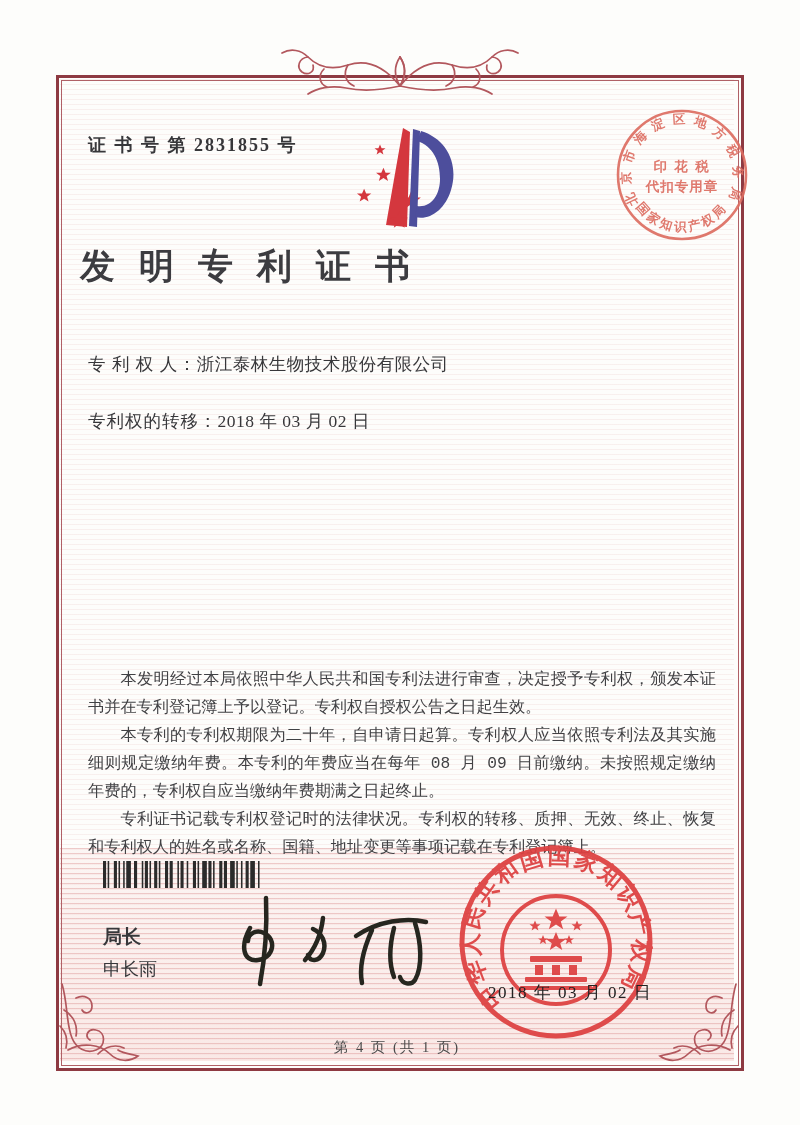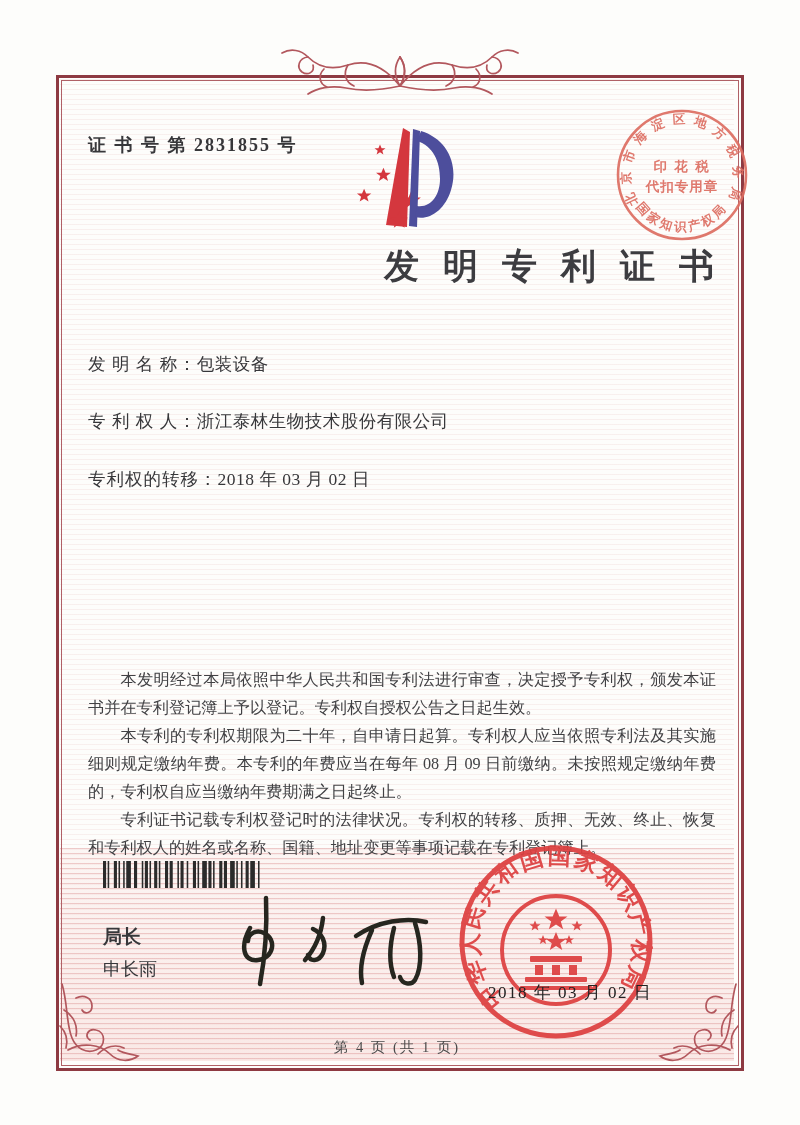--- a/index.html
+++ b/index.html
@@ -26,28 +26,28 @@
   }
   .texture-bottom{
     left:60px;top:848px;width:674px;height:213px;z-index:0;
     background:
       repeating-linear-gradient(180deg, rgba(214,130,130,0.38) 0 1px, rgba(255,255,255,0) 1px 5px),
       linear-gradient(180deg, rgba(248,224,222,0.25), rgba(247,216,213,0.55));
   }
   
   .cert-no{left:88px;top:133px;font-size:18px;letter-spacing:2px;z-index:3;font-weight:bold;}
   .title{
-    left:56px;top:243px;width:682px;text-align:right;z-index:3;
+    left:56px;top:243px;width:682px;text-align:left;z-index:3;
     font-size:35px;font-weight:600;letter-spacing:24px;text-indent:24px;color:#3c3c40;
   }
   .fields{left:88px;top:352px;z-index:3;font-size:17.5px;}
   .field-row{height:57.4px;white-space:nowrap;}
   .field-label{letter-spacing:1px;}
   .field-value{letter-spacing:0.5px;}
-  .body-text{left:88px;top:666px;width:628px;z-index:3;font-size:16.2px;line-height:28px;color:#414144;text-align:justify;}
+  .body-text{left:88px;top:666px;width:628px;z-index:3;font-size:16.2px;line-height:28px;color:#414144;text-align:justify;font-family:Liberation Mono, monospace;}
   .body-text p{margin:0;text-indent:2em;}
   .signoff-role{left:103px;top:924px;font-size:19px;z-index:3;font-weight:bold;}
   .signoff-name{left:103px;top:957px;font-size:18px;z-index:3;}
   .seal-date{left:488px;top:981px;font-size:17px;letter-spacing:1.5px;z-index:5;color:#222;}
   .footer{left:56px;top:1038px;width:682px;text-align:center;font-size:14.5px;color:#4a4a4a;z-index:3;letter-spacing:2px;}
   
   .logo{left:333px;top:124px;z-index:3;}
   .tax-seal{left:610px;top:103px;z-index:4;opacity:0.92;}
   .authority-seal{left:456px;top:842px;z-index:4;opacity:0.93;}
   .barcode{left:103px;top:861px;z-index:3;}
@@ -141,21 +141,20 @@
       <text font-size="12.5"><textPath href="#taxArcBottom" textLength="104">国家知识产权局</textPath></text>
       <text x="0" y="-4" text-anchor="middle" font-size="13.5" letter-spacing="2">印 花 税</text>
       <text x="0" y="16" text-anchor="middle" font-size="13.5" letter-spacing="1">代扣专用章</text>
     </g>
   </svg>
 </div>
 
 <div class="abs title">发明专利证书</div>
 
 <div class="abs fields">
-  <div class="field-row"><span class="field-label">发 明 名 称：</span><span class="field-value">包装设备</span></div>
   <div class="field-row"><span class="field-label">专 利 权 人：</span><span class="field-value">浙江泰林生物技术股份有限公司</span></div>
   <div class="field-row"><span class="field-label">专利权的转移：</span><span class="field-value">2018 年 03 月 02 日</span></div>
 </div>
 
 <div class="abs body-text">
   <p>本发明经过本局依照中华人民共和国专利法进行审查，决定授予专利权，颁发本证书并在专利登记簿上予以登记。专利权自授权公告之日起生效。</p>
   <p>本专利的专利权期限为二十年，自申请日起算。专利权人应当依照专利法及其实施细则规定缴纳年费。本专利的年费应当在每年 08 月 09 日前缴纳。未按照规定缴纳年费的，专利权自应当缴纳年费期满之日起终止。</p>
   <p>专利证书记载专利权登记时的法律状况。专利权的转移、质押、无效、终止、恢复和专利权人的姓名或名称、国籍、地址变更等事项记载在专利登记簿上。</p>
 </div>
 

